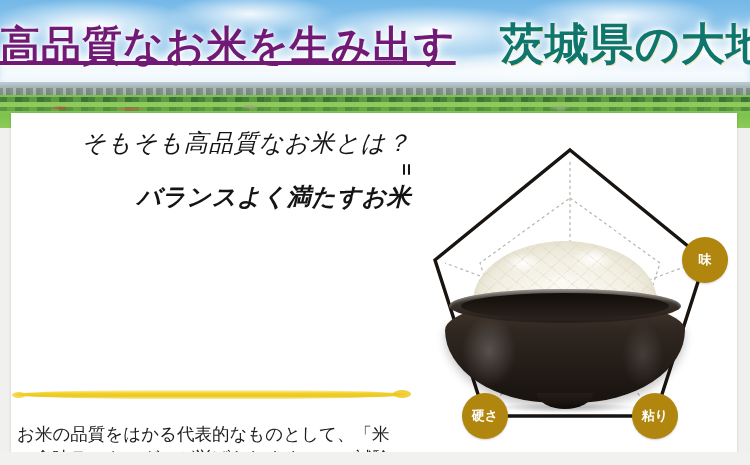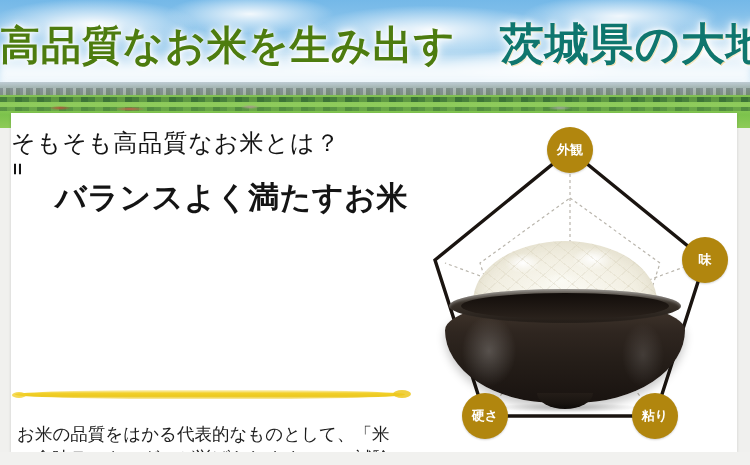--- a/index.html
+++ b/index.html
@@ -96,22 +96,23 @@
     width: 750px;
     text-align: center;
     white-space: nowrap;
     font-size: 40px;
     line-height: 1;
     font-family: "DejaVu Serif", "Liberation Serif", serif;
     font-weight: 700;
     letter-spacing: 1px;
   }
   .hero-title .dark {
-    color: #4d7c0f;
+    color: #701a75;
     text-shadow: 0 0 7px #ffffff, 0 0 12px #ffffff, 0 0 3px #ffffff;
+    text-decoration: underline;
   }
   .hero-title .gold {
     color: #0f766e;
     font-size: 44px;
     text-shadow: 0 0 8px #ffffff, 0 0 14px #ffffff, 0 0 4px #ffffff, 1px 1px 0 #e7bb48;
     margin-left: 44px;
   }
 
   
   .card {
@@ -124,23 +125,24 @@
 
   
   .left-col {
     position: absolute;
     left: 11px; top: 120px;
     width: 400px;
     height: 330px;
   }
 
   .headline {
-    text-align: left;
+    text-align: right;
     font-family: "DejaVu Sans", "Liberation Sans", sans-serif;
     color: #141414;
+    font-style: italic;
   }
   .hl-1 {
     font-size: 24px;
     line-height: 30px;
     letter-spacing: 1px;
     font-weight: 400;
     padding-top: 8px;
   }
   .hl-eq {
     height: 20px;
@@ -160,21 +162,21 @@
     line-height: 38px;
     font-weight: 700;
     letter-spacing: 0.5px;
   }
   .hl-2 .num {
     font-size: 35px;
     font-weight: 700;
   }
   .hl-3 {
     position: relative;
-    font-size: 31px;
+    font-size: 24px;
     line-height: 38px;
     font-weight: 700;
     letter-spacing: 0.5px;
     margin-left: 44px;
   }
   .underline-brush {
     position: absolute;
     left: 4px; top: 270px;
     width: 390px; height: 9px;
     background: linear-gradient(to bottom, rgba(244,214,38,.25) 0%, #f2d02a 35%, #ecc81e 70%, rgba(236,200,30,.35) 100%);
@@ -379,20 +381,19 @@
       <div class="rice">
         <div class="rice-grains"></div>
       </div>
       <div class="bowl"></div>
       <div class="bowl-rim"></div>
       <div class="bowl-inner"></div>
       <div class="bowl-foot"></div>
       <div class="bowl-shadow"></div>
     </div>
 
-    <div class="node" style="left:180px; top:37px;">外観</div>
     <div class="node" style="left:315px; top:147px;">味</div>
     <div class="node" style="left:265px; top:303px;">粘り</div>
     <div class="node" style="left:95px;  top:303px;">硬さ</div>
   </div>
 
   <div class="bottom-strip"></div>
 </div>
 
 </body></html>

